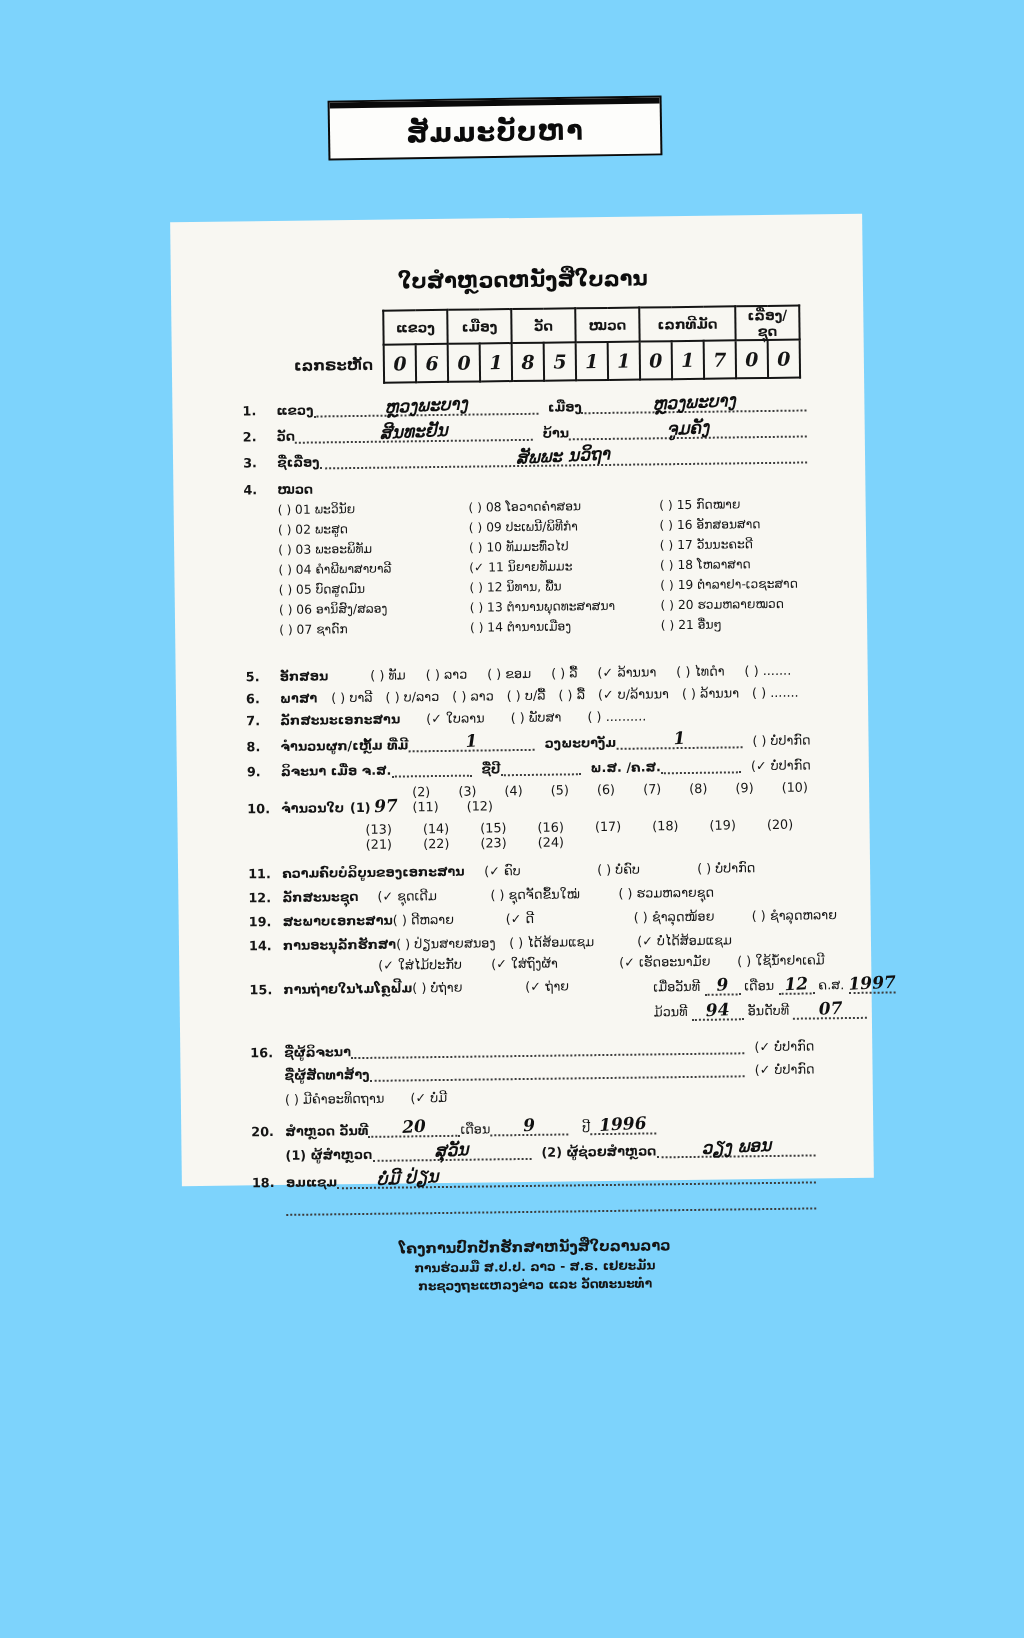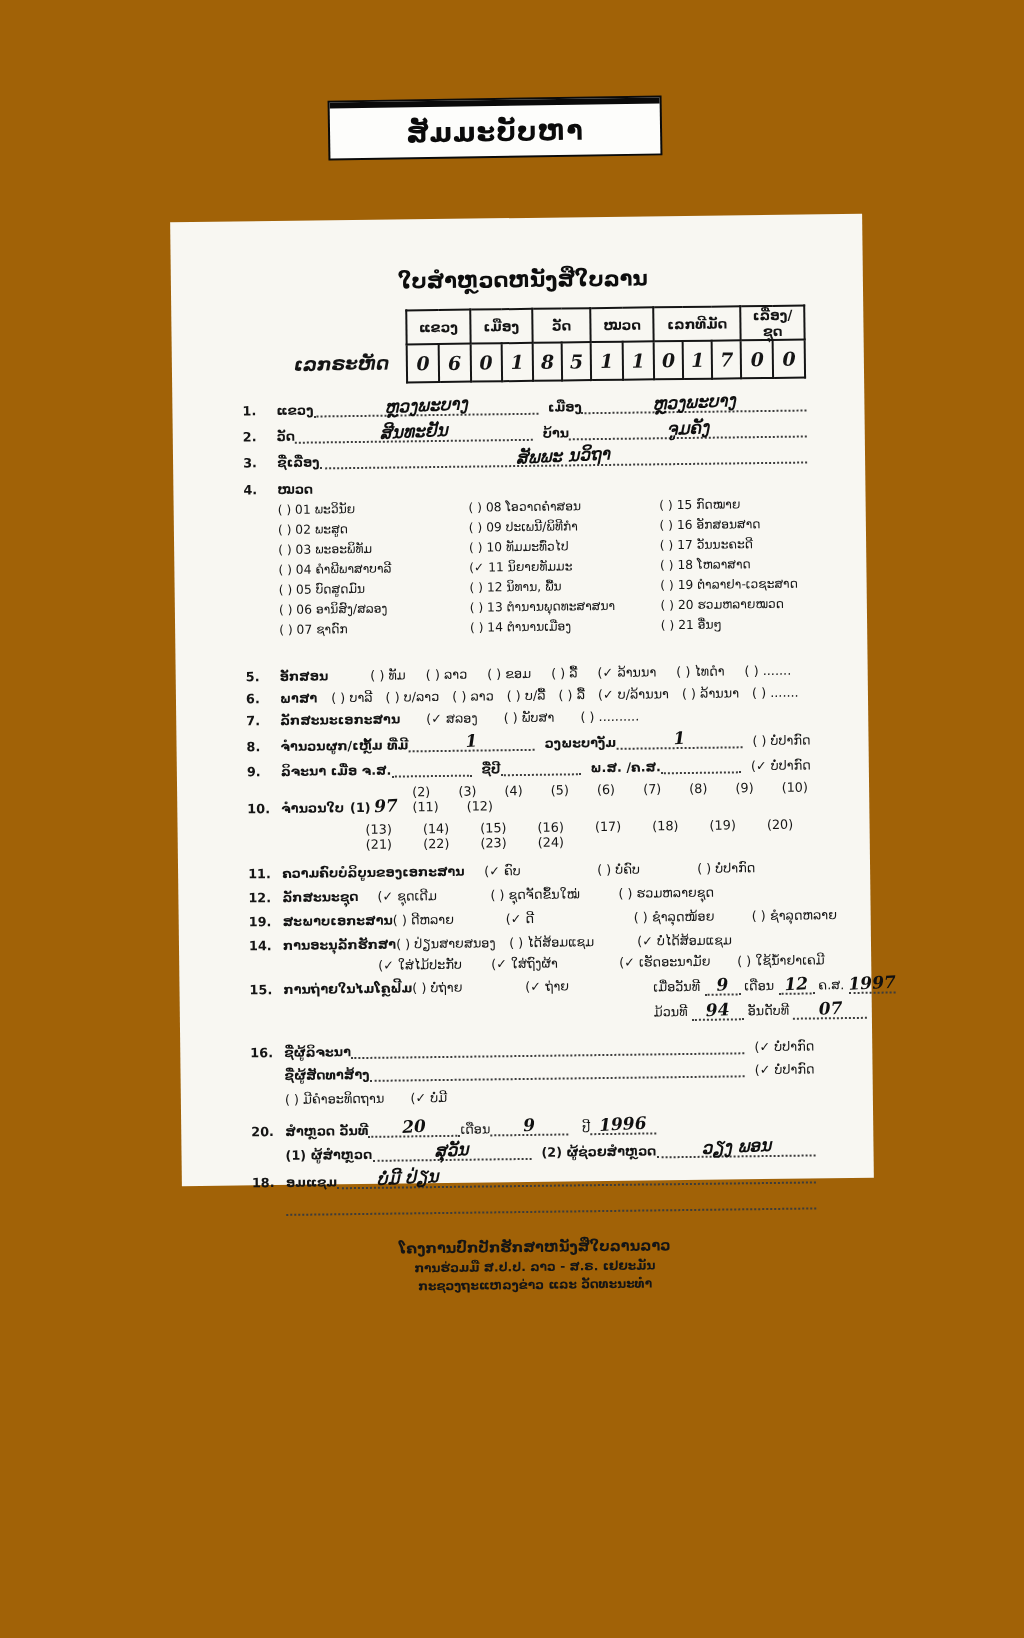--- a/index.html
+++ b/index.html
@@ -1,36 +1,36 @@
 <!DOCTYPE html>
 <html><head>
 <meta charset="utf-8">
 <style>
   html,body{margin:0;padding:0;}
   body{width:1024px;height:1638px;background:#000;position:relative;overflow:hidden;
        font-family:"DejaVu Sans",sans-serif;color:#151515;}
-  .stage{position:absolute;inset:0;background:#a16207;}
+  .stage{position:absolute;inset:0;background:#7dd3fc;}
 
   
   .banner{position:absolute;left:330px;top:100px;width:330px;height:50px;background:#fdfdfb;
           border-top:6px solid #0a0a0a;display:flex;align-items:center;justify-content:center;
           transform:rotate(-0.9deg);box-shadow:0 0 0 2px #0a0a0a;}
   .banner span{font-weight:800;font-size:27px;letter-spacing:1px;color:#0b0b0b;}
 
   
   .paper{position:absolute;left:176px;top:218px;width:692px;height:964px;background:#f8f7f2;
          transform:rotate(-0.7deg);box-shadow:0 0 18px rgba(255,255,255,0.05) inset;
          padding:0;box-sizing:border-box;}
   .content{padding:50px 58px 0 70px;}
 
   .title{text-align:center;font-weight:800;font-size:21px;margin-bottom:16px;color:#0d0d0d;}
 
   
   .codewrap{display:flex;align-items:flex-end;margin-left:52px;margin-bottom:14px;}
-  .codelabel{font-weight:800;font-size:18px;margin-right:17px;padding-bottom:10px;white-space:nowrap;font-style:italic;}
+  .codelabel{font-weight:800;font-size:15px;margin-right:10px;padding-bottom:10px;white-space:nowrap;}
   table.codetable{border-collapse:collapse;}
   .codetable th{border:2px solid #151515;font-size:13.5px;font-weight:800;height:32px;padding:0 10px;}
   .codetable td{border:2px solid #151515;width:28px;height:34px;text-align:center;}
 
   .hand{font-family:"DejaVu Serif",serif;font-style:italic;font-weight:700;font-size:17px;
         color:#101010;line-height:1;display:inline-block;transform:rotate(-2deg);}
   .digit{font-family:"DejaVu Serif",serif;font-style:italic;font-weight:700;font-size:19px;}
 
   .items{font-size:12.8px;}
   .item{display:flex;align-items:flex-end;margin-top:7px;}
@@ -199,21 +199,21 @@
           <span class="opt">( ) ບ/ລື້</span>
           <span class="opt">( ) ລື້</span>
           <span class="opt">(✓ ບ/ລ້ານນາ</span>
           <span class="opt">( ) ລ້ານນາ</span>
           <span class="opt">( ) .......</span>
         </div>
 
         <div class="item gap26">
           <span class="no">7.</span>
           <span class="blbl" style="margin-right:26px;">ລັກສະນະເອກະສານ</span>
-          <span class="opt">(✓ ສລອງ</span>
+          <span class="opt">(✓ ໃບລານ</span>
           <span class="opt">( ) ພັບສາ</span>
           <span class="opt">( ) ..........</span>
         </div>
 
         <div class="item">
           <span class="no">8.</span>
           <span class="blbl">ຈຳນວນຜູກ/ເຫຼັ້ມ ທີ່ມີ</span>
           <span class="fill"><span class="hand">1</span></span>
           <span class="blbl ml">ວງພະບາງັມ</span>
           <span class="fill"><span class="hand">1</span></span>

